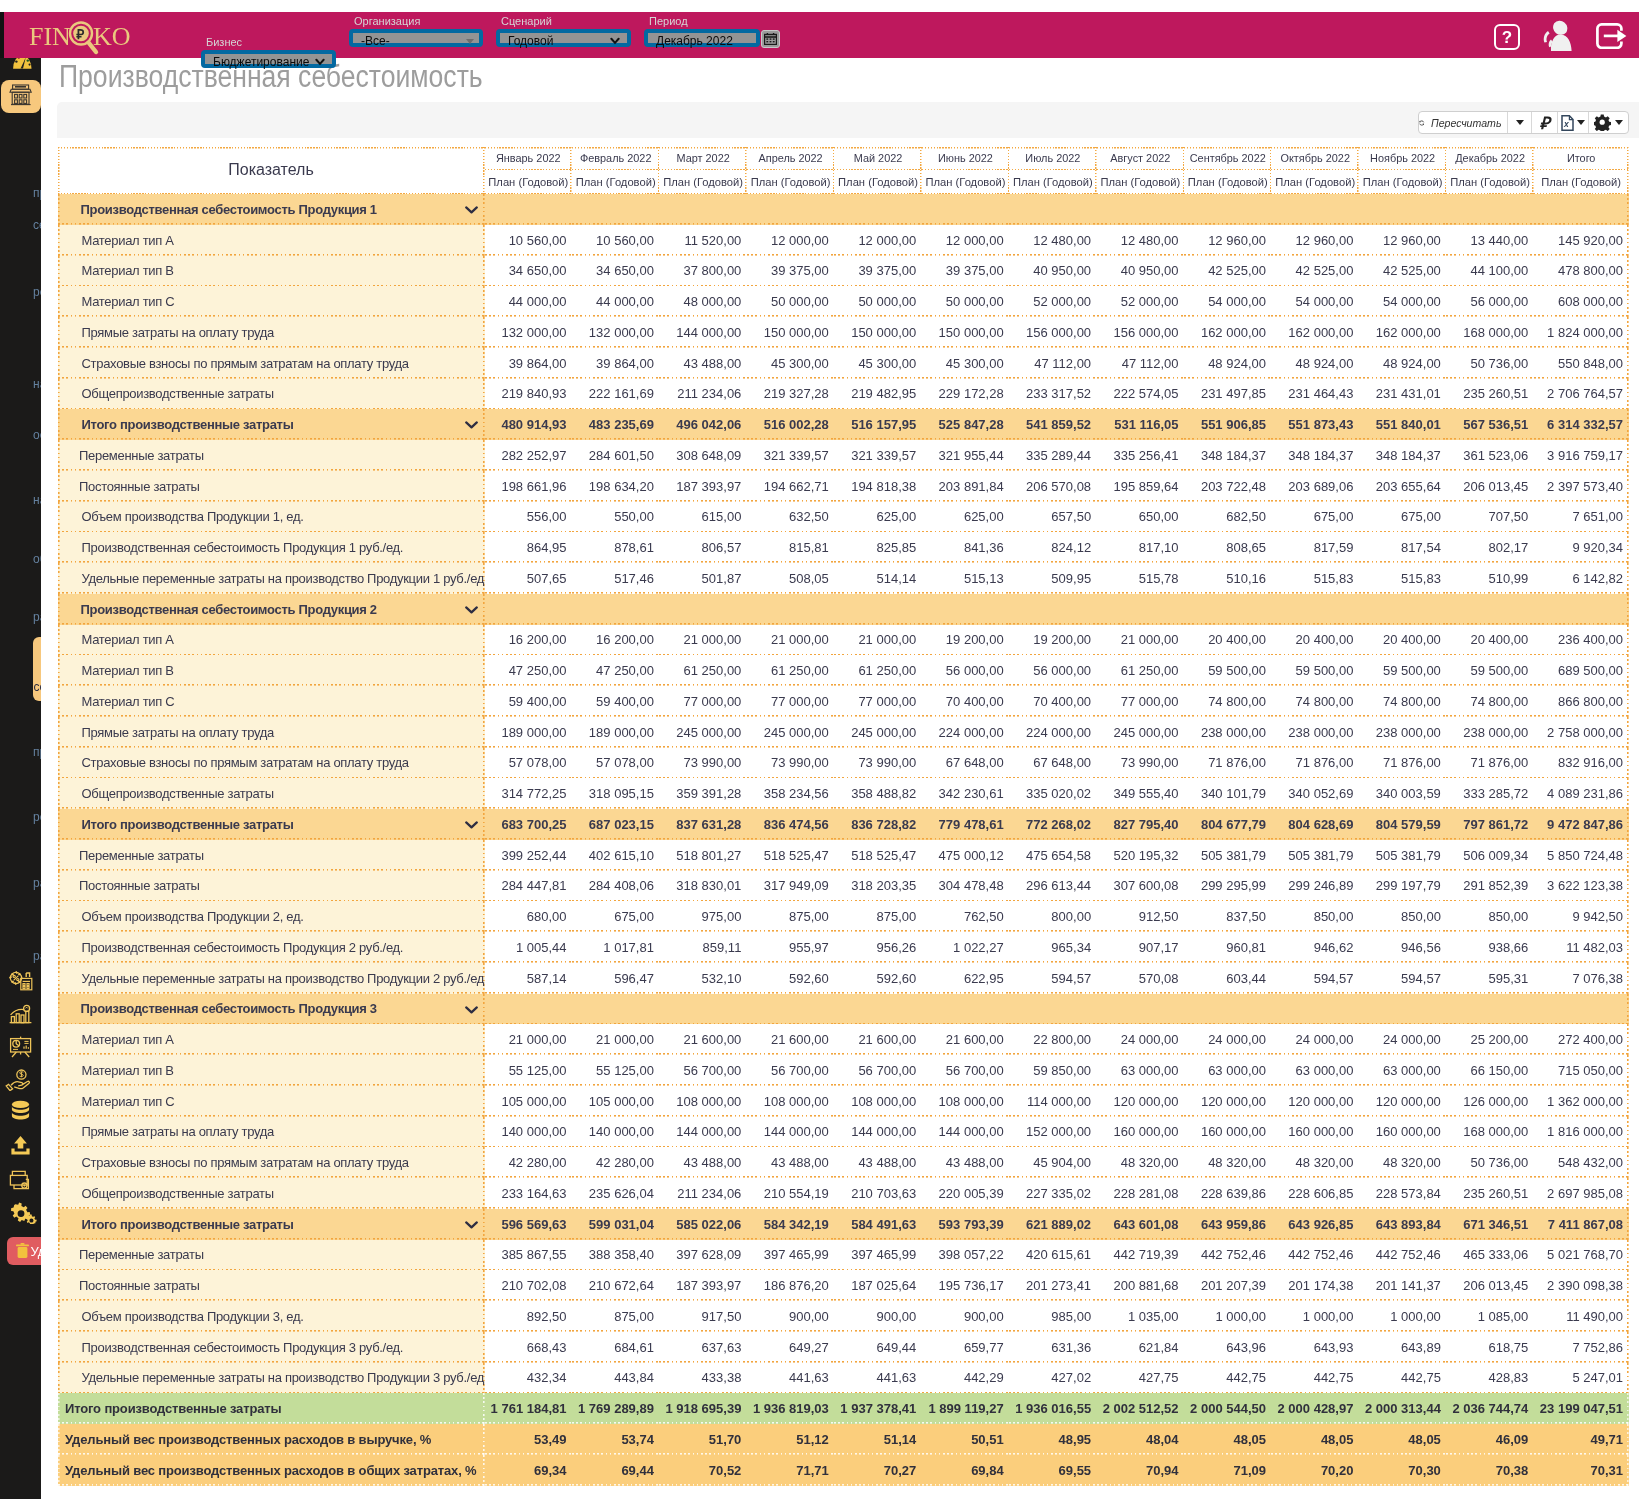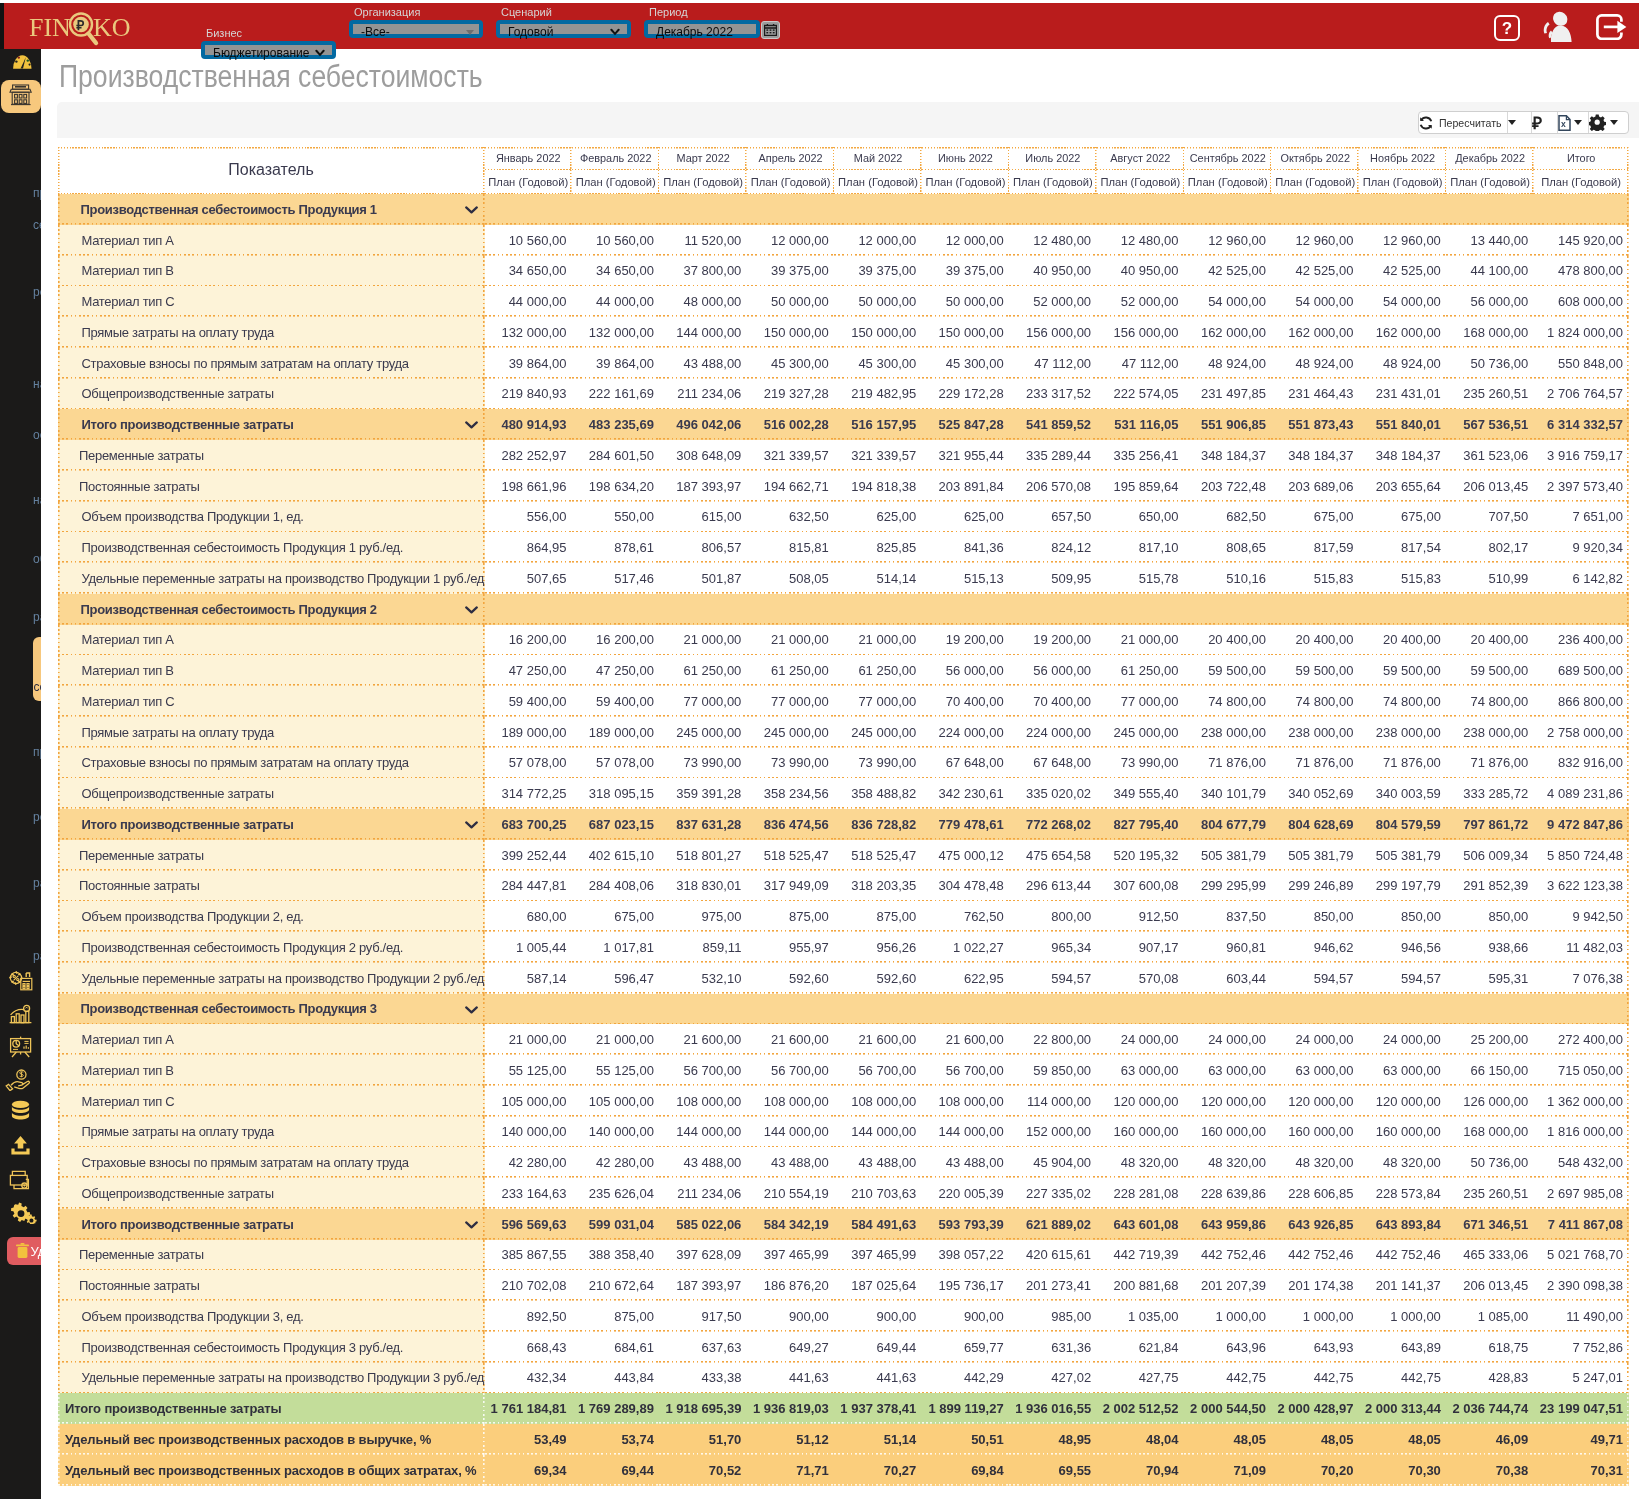--- a/index.html
+++ b/index.html
@@ -1,21 +1,21 @@
 <!DOCTYPE html>
 <html lang="ru"><head>
 <meta charset="utf-8">
 <title>Производственная себестоимость</title>
 <style>
   * { margin:0; padding:0; box-sizing:border-box; }
   html,body { width:1639px; height:1499px; background:#fff; font-family:"Liberation Sans", sans-serif; }
   #root { position:relative; width:1639px; height:1499px; overflow:hidden; background:#fff; }
 
   
-  .topbar { position:absolute; left:0; top:3px; width:1639px; height:46px; background:#b91c1c; z-index:30; }
+  .topbar { position:absolute; left:0; top:12px; width:1639px; height:46px; background:#be185d; z-index:30; }
   .topbar .edge { position:absolute; left:0; top:0; width:4px; height:46px; background:#121212; }
   .logo { position:absolute; left:29px; top:6px; }
   .fld { position:absolute; top:3px; }
   .fld .lab { font-size:11px; color:#d5d5d5; margin-left:5px; margin-bottom:2px; }
   .ctl { position:relative; height:18px; background:#949494; border:4px solid #0369a1; border-radius:4px;
          font-size:12px; color:#0a0a0a; line-height:16px; padding-left:8px; }
   .m1 { font-size:10.9px; }
   .grid th.p { font-size:11.2px; }
   .ctl .car { position:absolute; right:7px; top:6px; width:0; height:0; border-left:5px solid transparent; border-right:5px solid transparent; border-top:6px solid #111; }
   .ctl .car.chevron { border:none; width:10px; height:8px; top:4px; }
@@ -31,21 +31,21 @@
   .sectab span { position:absolute; left:1px; top:43px; }
   .delbtn { position:absolute; left:6.5px; top:1190.5px; width:40px; height:28px; background:#e05c60; border-radius:6px; color:#fff; font-size:13px; }
   .delbtn span { position:absolute; left:24px; top:7px; }
   .sideico { position:absolute; left:0; width:41px; text-align:center; }
 
   
   .content { position:absolute; left:41px; top:46px; width:1598px; height:1453px; background:#fff; }
   h1.title { position:absolute; left:18px; top:13px; font-size:31px; font-weight:400; color:#9d9d9d; transform:scaleX(0.857); transform-origin:left top; white-space:nowrap; }
   .band { position:absolute; left:16px; top:56px; width:1582px; height:36px; background:#f5f5f5; border-top-left-radius:5px; }
   .btngroup { position:absolute; left:1377.4px; top:65px; width:210.3px; height:23.4px; background:#fff; border:1px solid #cfcfcf; border-radius:4px; display:flex; align-items:center; }
-  .btngroup .seg { height:100%; display:flex; align-items:center; justify-content:flex-start; border-left:1px solid #d8d8d8; }
+  .btngroup .seg { height:100%; display:flex; align-items:center; justify-content:center; border-left:1px solid #d8d8d8;font-style:italic; }
   .btngroup .seg:first-child { border-left:none; }
   .btngroup .txt { font-size:11.5px; color:#333; margin-left:6px; transform:scaleX(0.92); transform-origin:left center; }
   .dcar { width:0; height:0; border-left:4.5px solid transparent; border-right:4.5px solid transparent; border-top:5.5px solid #222; }
 
   
   table.grid { position:absolute; left:16.5px; top:100.5px; width:1571px; border-collapse:collapse; table-layout:fixed;
                font-size:13px; color:#3a3a4e; }
   .grid col.c0 { width:427px; }
   .grid col.cm { width:87.45px; }
   .grid col.ct { width:94.55px; }

